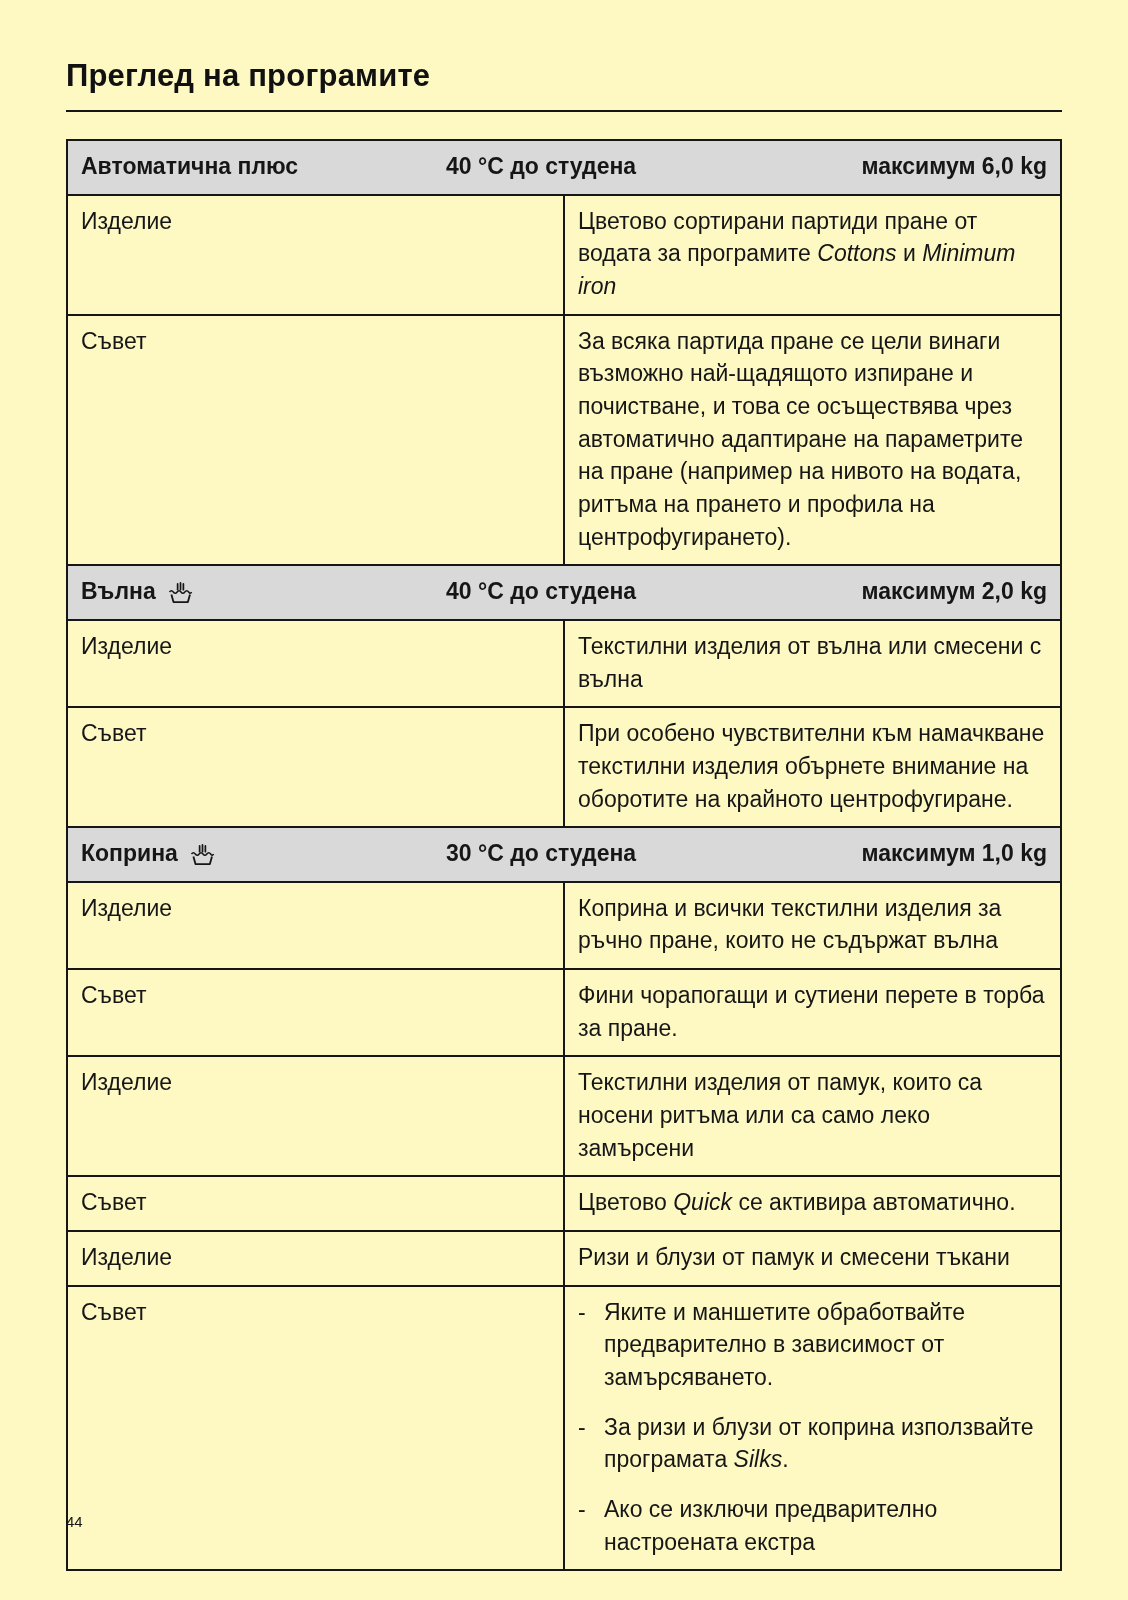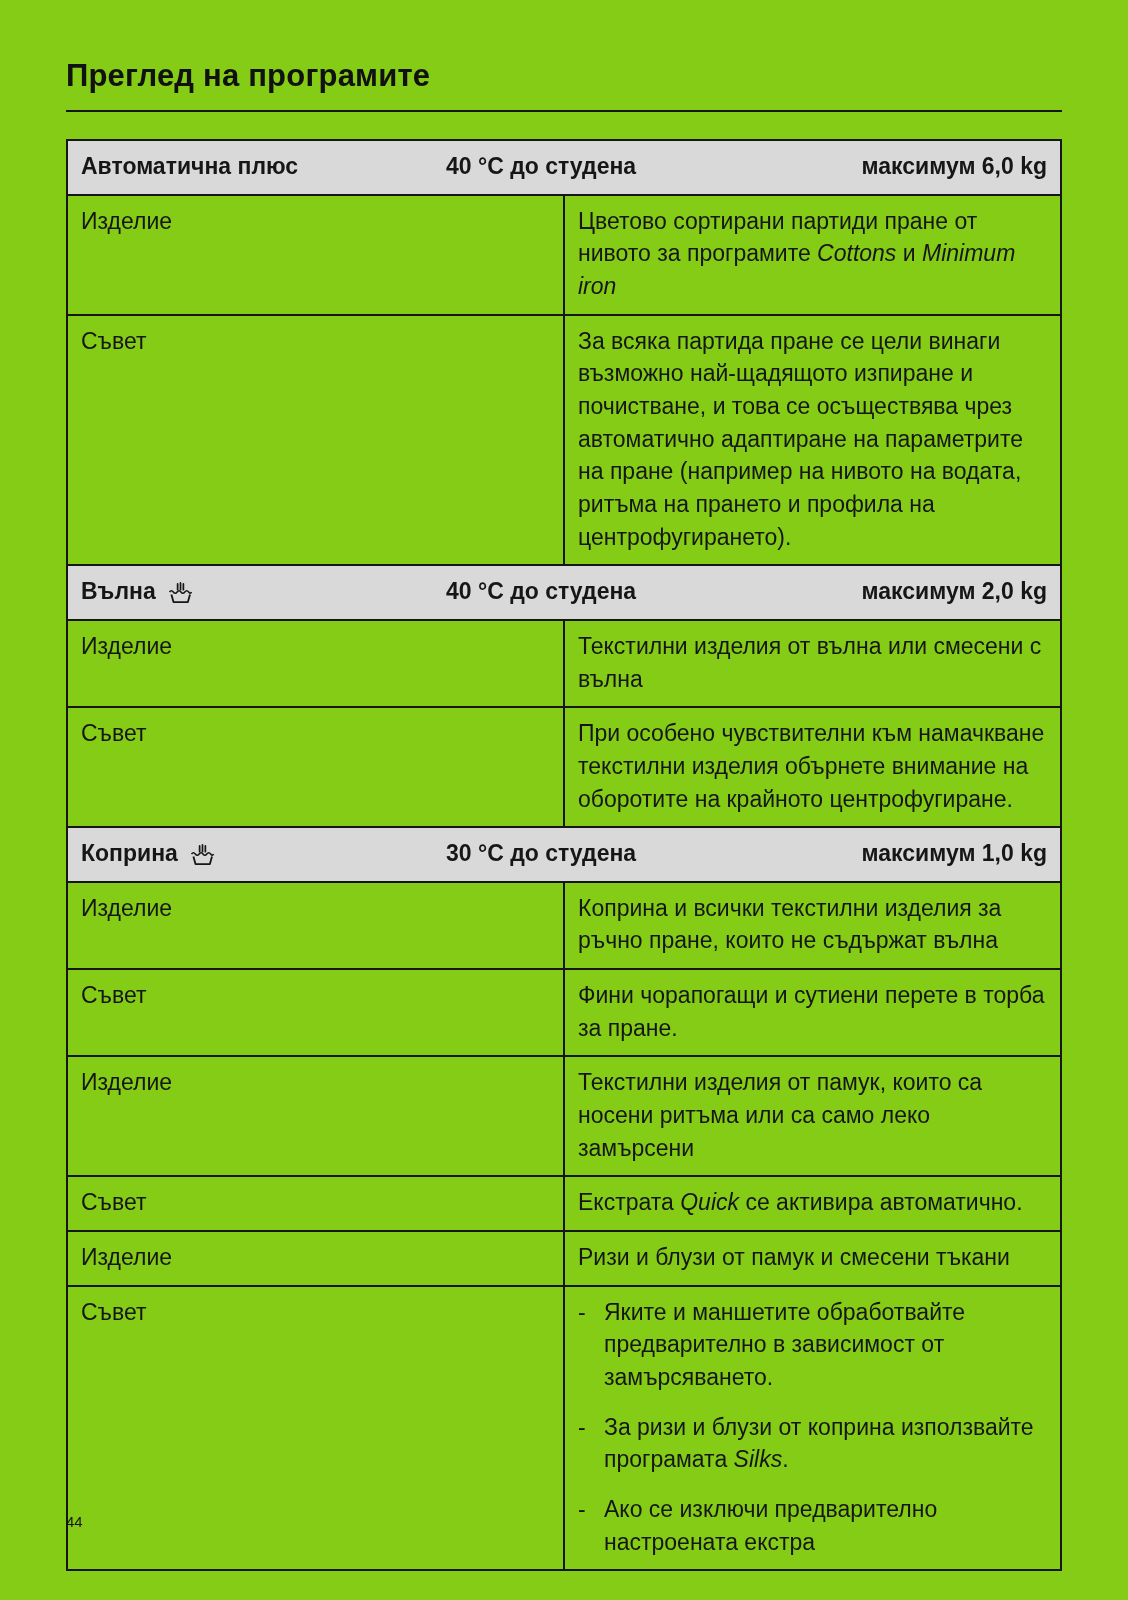--- a/index.html
+++ b/index.html
@@ -11,21 +11,21 @@
     font-family: "Liberation Sans", sans-serif;
     color: #161616;
   }
   .page {
     position: relative;
     width: 1128px;
     height: 1600px;
     margin: 0 auto;
     box-sizing: border-box;
     padding: 58px 94px 0 66px;
-    background: #84cc16;
+    background: #fef9c3;
     overflow: hidden;
   }
   h1.doc-title {
     margin: 0 0 16px 0;
     font-size: 31px;
     font-weight: bold;
     letter-spacing: 0.2px;
     color: #111;
   }
   .title-rule {
@@ -117,21 +117,21 @@
                 <span>Автоматична плюс</span>
               </span>
               <span class="ph-temp">40 °C до студена</span>
               <span class="ph-max">максимум 6,0 kg</span>
             </div>
           </td>
         </tr>
         <tr class="body-row">
           <td class="label">Изделие</td>
           <td class="content">
-            <div class="para"><span>Цветово сортирани партиди пране от нивото за програмите </span><i>Cottons</i><span> и </span><i>Minimum iron</i></div>
+            <div class="para"><span>Цветово сортирани партиди пране от водата за програмите </span><i>Cottons</i><span> и </span><i>Minimum iron</i></div>
           </td>
         </tr>
         <tr class="body-row">
           <td class="label">Съвет</td>
           <td class="content">
             <div class="para"><span>За всяка партида пране се цели винаги възможно най-щадящото изпиране и почистване, и това се осъществява чрез автоматично адаптиране на параметрите на пране (например на нивото на водата, ритъма на прането и профила на центрофугирането).</span></div>
           </td>
         </tr>
         <tr class="ph-row">
           <td class="ph-cell" colspan="2">
@@ -195,21 +195,21 @@
         </tr>
         <tr class="body-row">
           <td class="label">Изделие</td>
           <td class="content">
             <div class="para"><span>Текстилни изделия от памук, които са носени ритъма или са само леко замърсени</span></div>
           </td>
         </tr>
         <tr class="body-row">
           <td class="label">Съвет</td>
           <td class="content">
-            <div class="para"><span>Екстрата </span><i>Quick</i><span> се активира автоматично.</span></div>
+            <div class="para"><span>Цветово </span><i>Quick</i><span> се активира автоматично.</span></div>
           </td>
         </tr>
         <tr class="body-row">
           <td class="label">Изделие</td>
           <td class="content">
             <div class="para"><span>Ризи и блузи от памук и смесени тъкани</span></div>
           </td>
         </tr>
         <tr class="body-row">
           <td class="label">Съвет</td>

